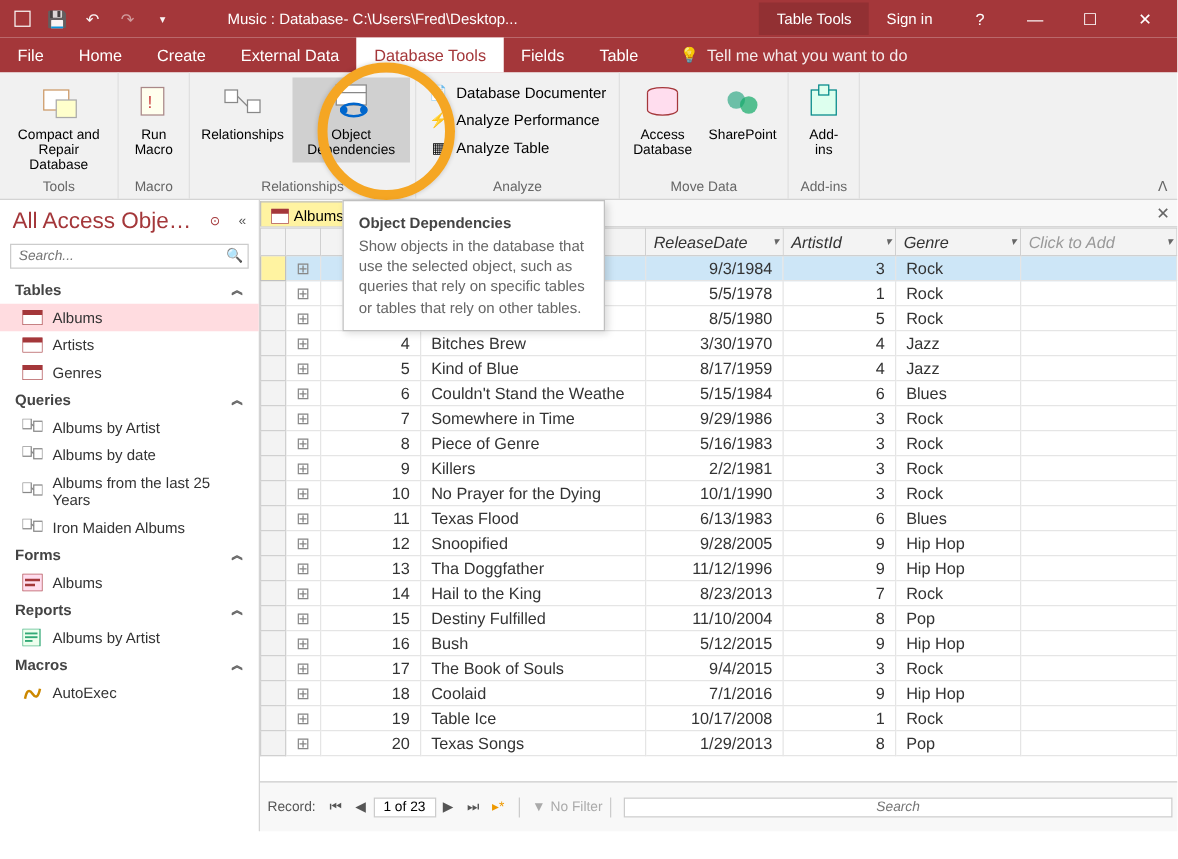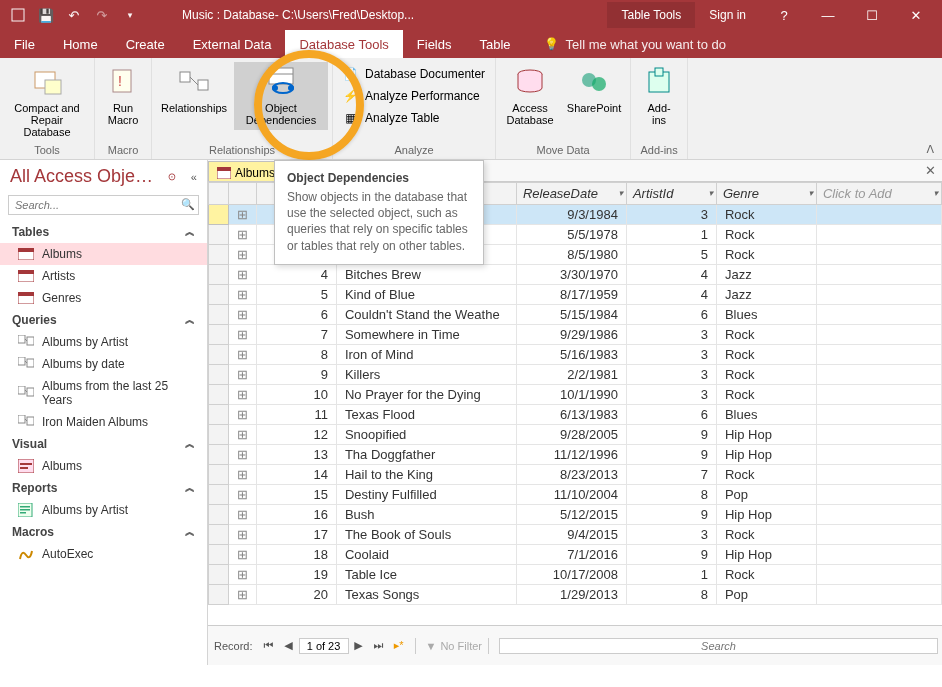--- a/index.html
+++ b/index.html
@@ -345,21 +345,21 @@
           <span class="nav-icon">
             <svg width="16" height="14">
               <rect x="0" y="0" width="7" height="8" fill="#fff" stroke="#888"></rect>
               <rect x="9" y="2" width="7" height="8" fill="#fff" stroke="#888"></rect>
               <line x1="7" y1="4" x2="9" y2="6" stroke="#888"></line>
             </svg>
           </span>
           <span>Iron Maiden Albums</span>
         </div>
         <div class="nav-section-header">
-          <span>Visual</span>
+          <span>Forms</span>
           <span class="chev">︽</span>
         </div>
         <div class="nav-item">
           <span class="nav-icon">
             <svg width="16" height="14">
               <rect width="16" height="14" fill="#fde" stroke="#a4373a"></rect>
               <rect x="2" y="4" width="12" height="2" fill="#a4373a"></rect>
               <rect x="2" y="8" width="8" height="2" fill="#a4373a"></rect>
             </svg>
           </span>
@@ -490,21 +490,21 @@
               <td>Somewhere in Time</td>
               <td class="num">9/29/1986</td>
               <td class="num">3</td>
               <td>Rock</td>
               <td></td>
             </tr>
             <tr>
               <td class="row-sel"></td>
               <td class="expand-col">⊞</td>
               <td class="num">8</td>
-              <td>Iron of Mind</td>
+              <td>Piece of Genre</td>
               <td class="num">5/16/1983</td>
               <td class="num">3</td>
               <td>Rock</td>
               <td></td>
             </tr>
             <tr>
               <td class="row-sel"></td>
               <td class="expand-col">⊞</td>
               <td class="num">9</td>
               <td>Killers</td>

